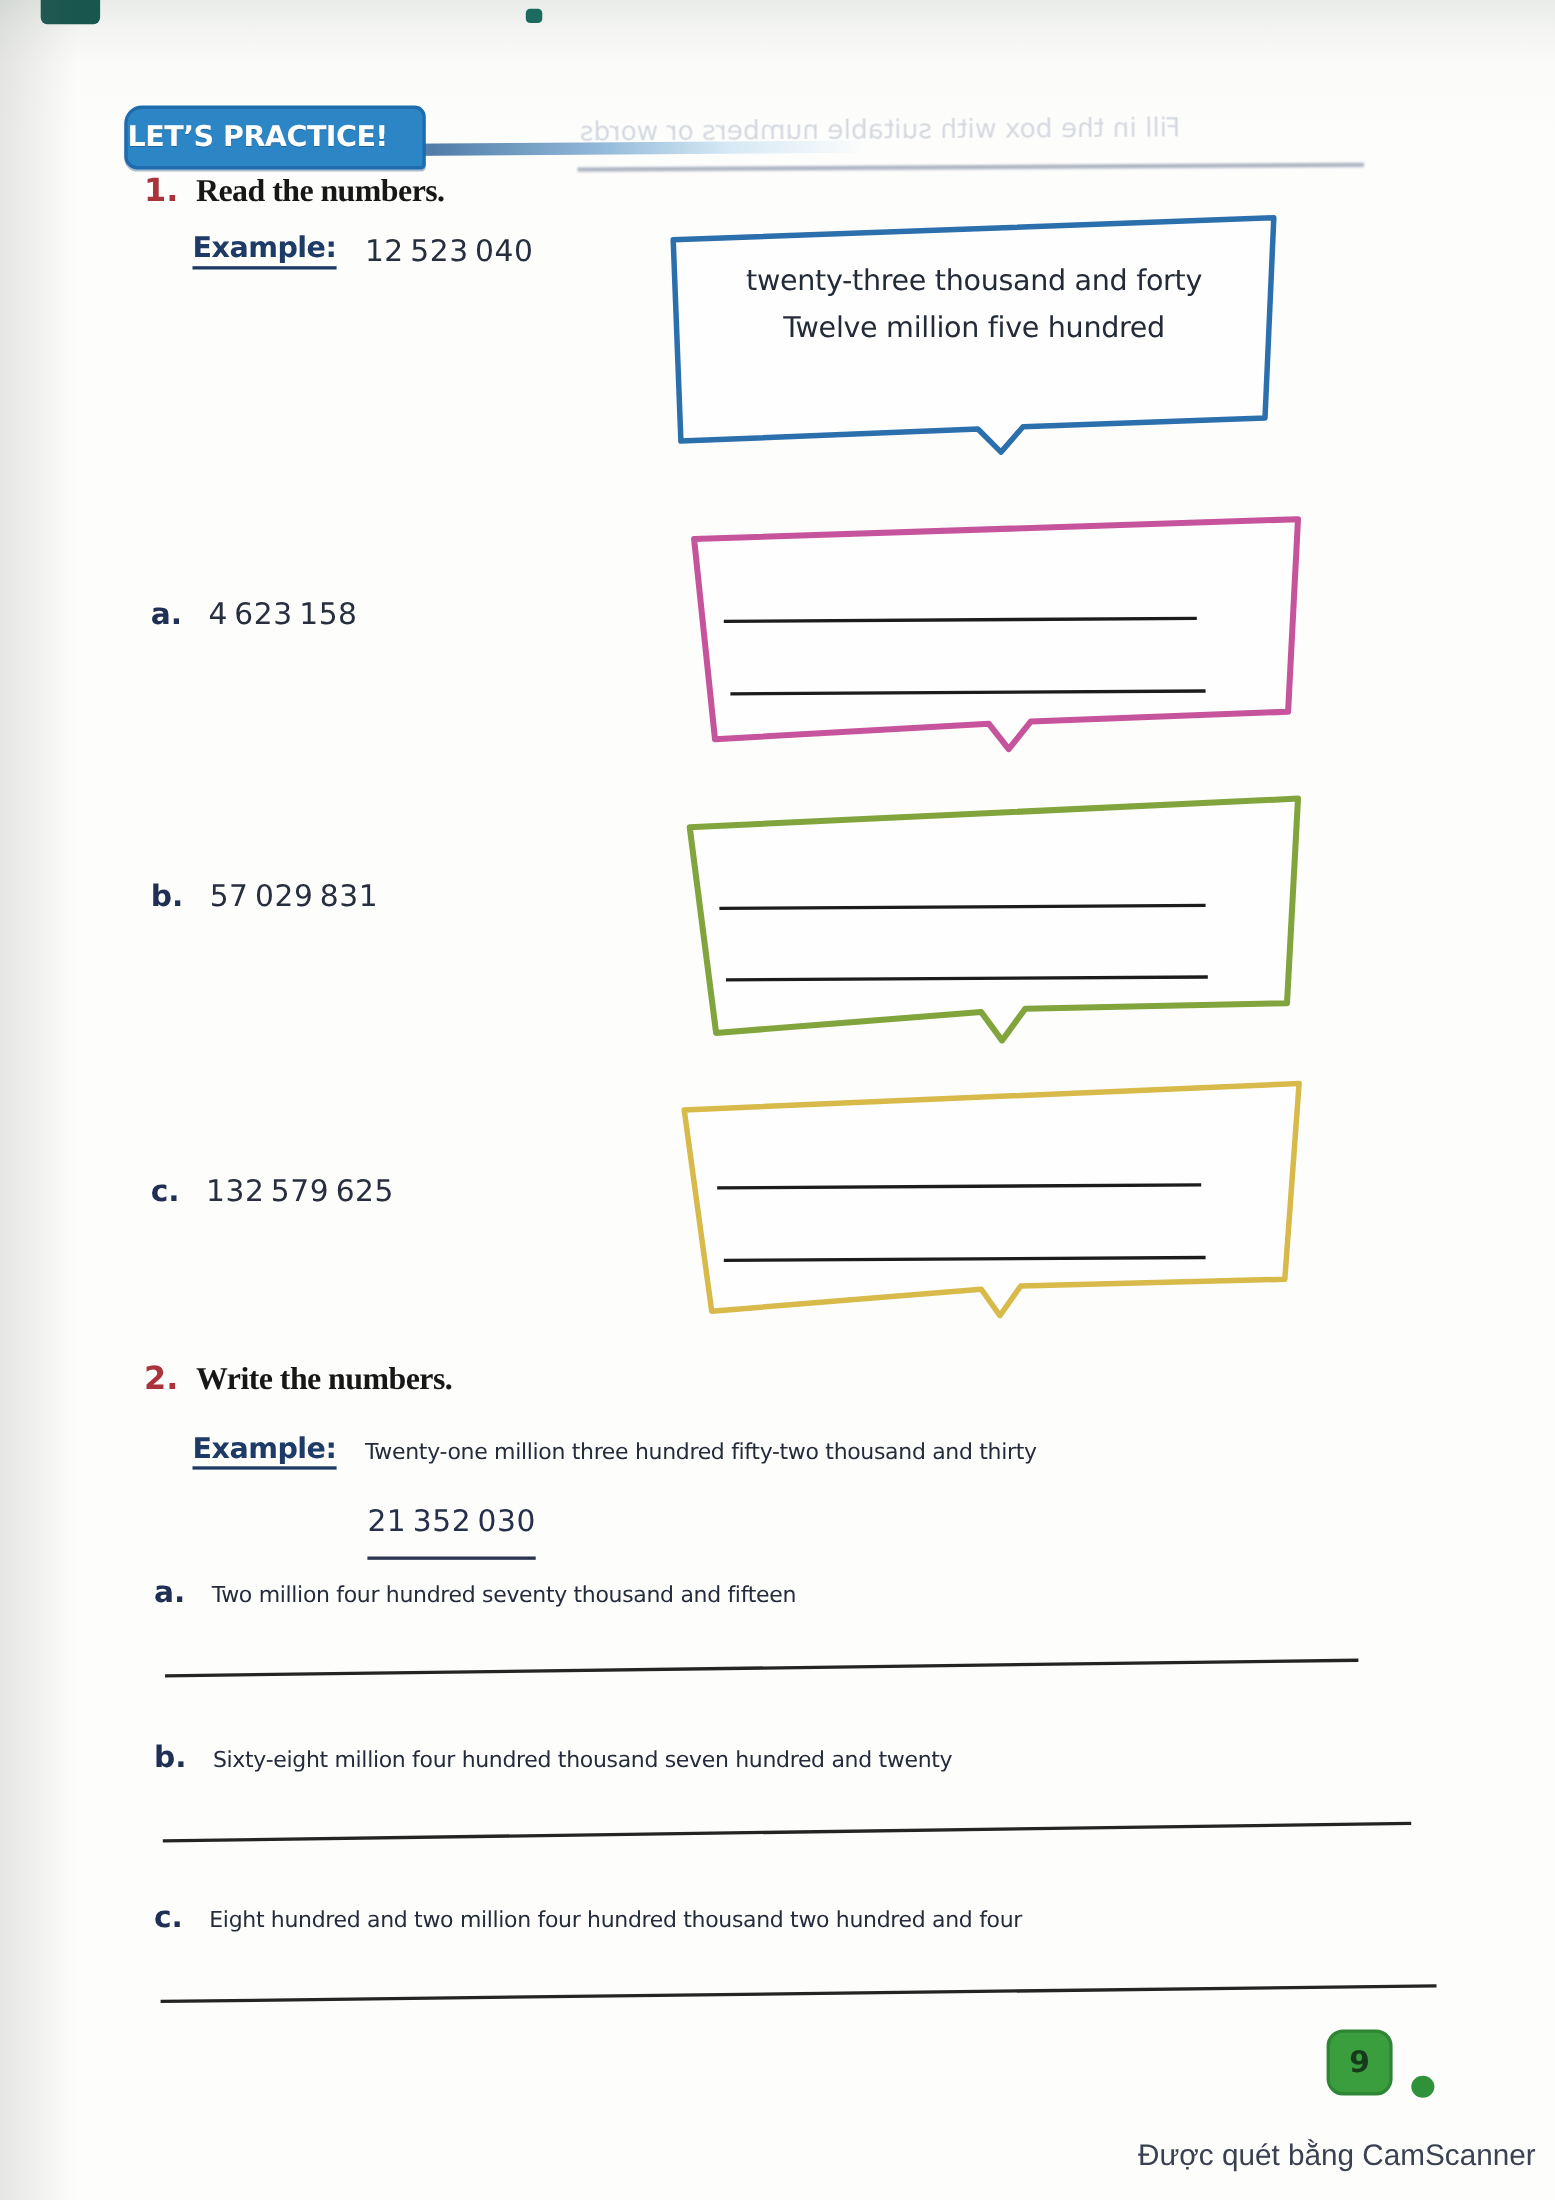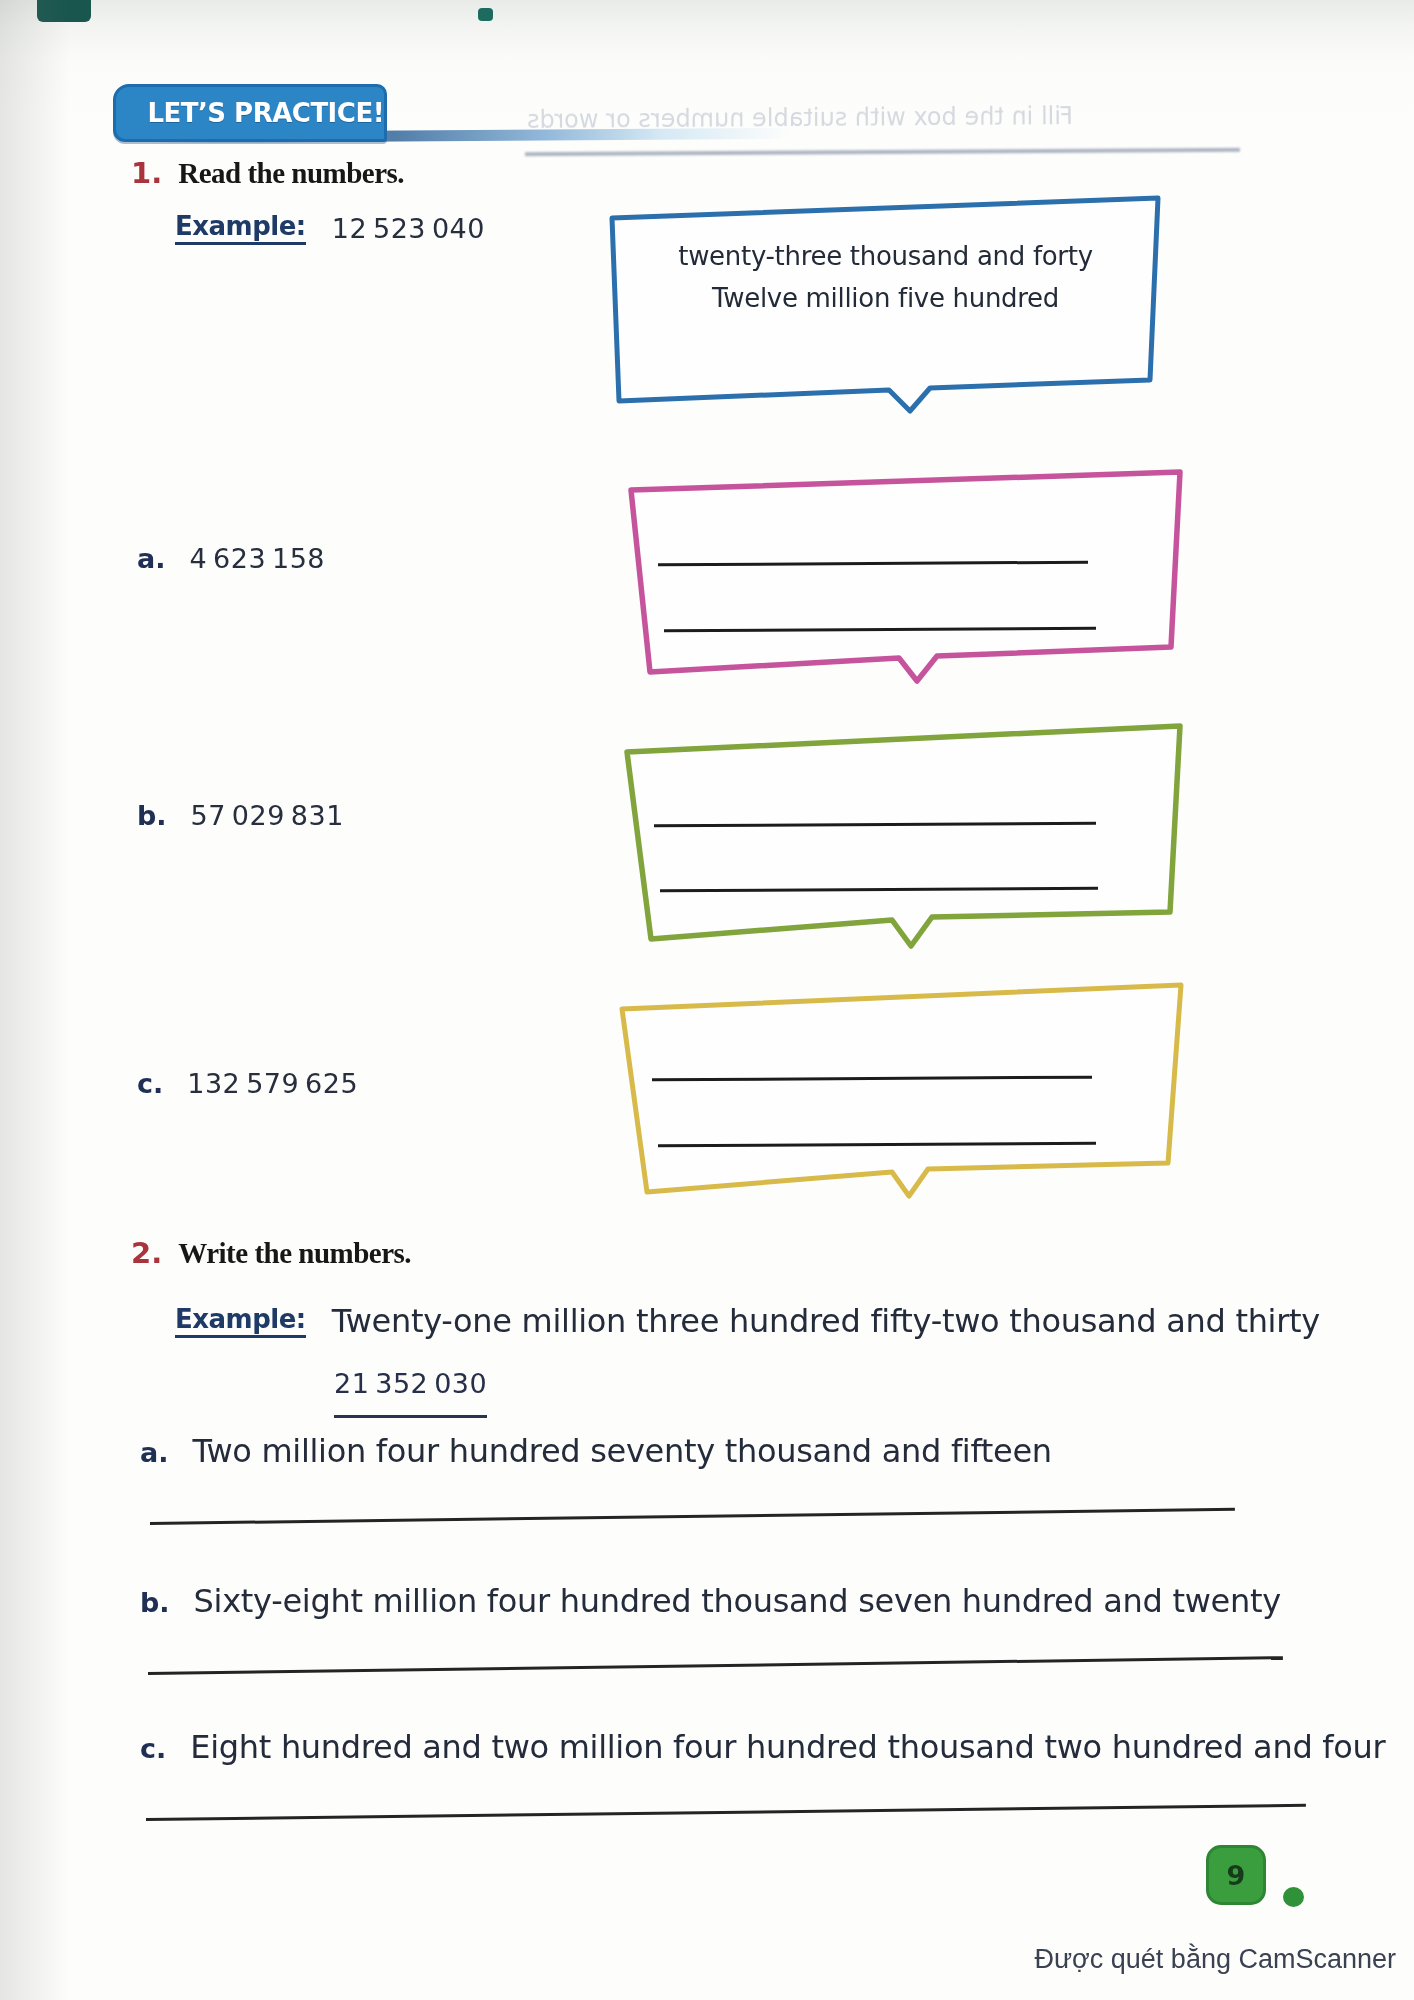--- a/index.html
+++ b/index.html
@@ -29,43 +29,43 @@
     background:#4e5f7d;opacity:0.45;filter:blur(0.8px);transform:rotate(-0.35deg);
   }
   .banner-swoosh{
     position:absolute;left:150px;top:130px;width:640px;height:11px;
     border-radius:0 0 70px 22px;
     background:linear-gradient(90deg,rgba(23,82,140,0.0) 0%,rgba(23,82,140,0.75) 38%,rgba(60,130,190,0.55) 62%,rgba(140,195,230,0.35) 80%,rgba(140,195,230,0) 100%);
     transform:rotate(-0.4deg);
   }
   
   .banner{
-    position:absolute;left:113px;top:84px;width:268px;height:52px;
+    position:absolute;left:113px;top:96px;width:268px;height:52px;
     background:#2c86c6;border:3px solid #1c6cae;
     border-radius:16px 10px 4px 12px;
-    display:flex;align-items:center;justify-content:flex-end;
+    display:flex;align-items:center;justify-content:flex-start;
     box-shadow:0 2px 0 rgba(20,70,120,0.35);
   }
   .banner span{
     color:#ffffff;font-size:26px;font-weight:bold;letter-spacing:-0.5px;
     text-shadow:0 1px 0 rgba(0,40,80,0.35);white-space:nowrap;
   }
   
   .q-head{position:absolute;display:flex;gap:16px;align-items:baseline;}
   .q-num{color:#a9343b;font-size:29px;font-weight:bold;}
   .q-title{color:#171717;font-size:29px;font-weight:bold;letter-spacing:-0.5px;font-family:Liberation Serif, serif;}
   .ex-row{position:absolute;display:flex;gap:26px;align-items:center;}
   .ex-label{
     color:#1e3a66;font-size:26px;font-weight:bold;
     border-bottom:3px solid #1e3a66;padding-bottom:1px;letter-spacing:-0.5px;
   }
   .num-text{color:#272e3e;font-size:27px;letter-spacing:0.5px;white-space:nowrap;}
   .item-label{color:#203055;font-size:27px;font-weight:bold;}
   .item-row{position:absolute;display:flex;gap:24px;align-items:baseline;}
-  .words-text{color:#242b3a;font-size:32px;letter-spacing:-0.3px;white-space:nowrap;}
+  .words-text{color:#242b3a;font-size:20px;letter-spacing:-0.3px;white-space:nowrap;}
   .ex2-number{
     position:absolute;color:#27304a;font-size:27px;letter-spacing:0.5px;
     border-bottom:3px solid #2a3350;padding-bottom:16px;
   }
   
   .bubble{position:absolute;}
   .bubble svg{position:absolute;left:0;top:0;}
   .bubble-text{
     position:absolute;left:0;width:100%;text-align:center;
     font-size:26px;color:#232b38;line-height:1.6;letter-spacing:-0.3px;

